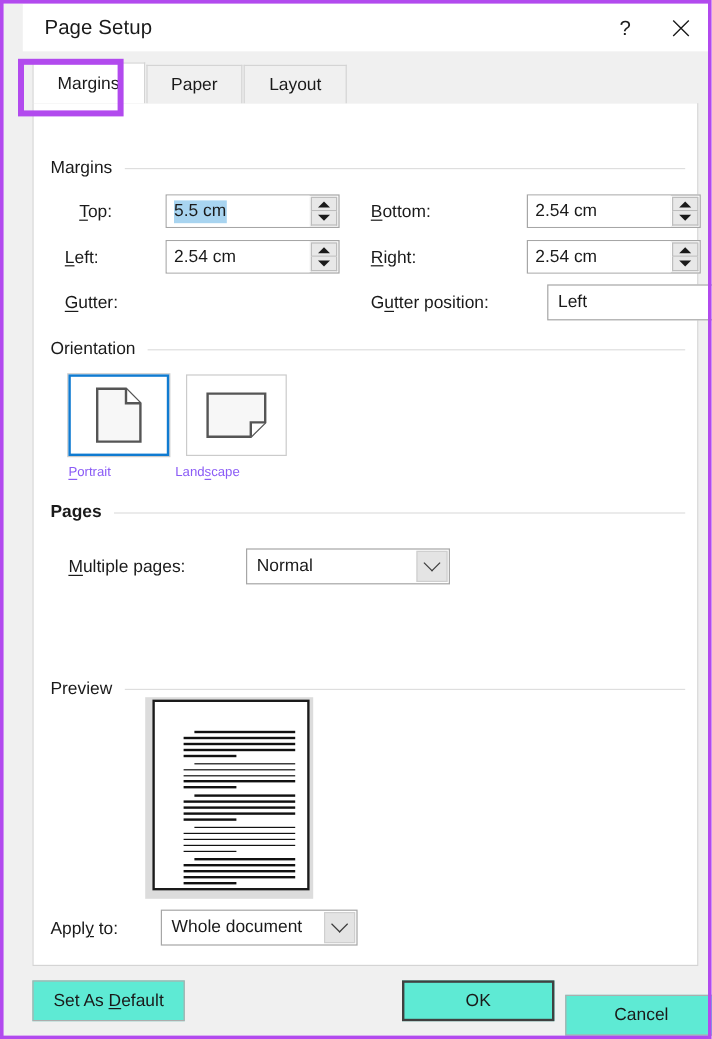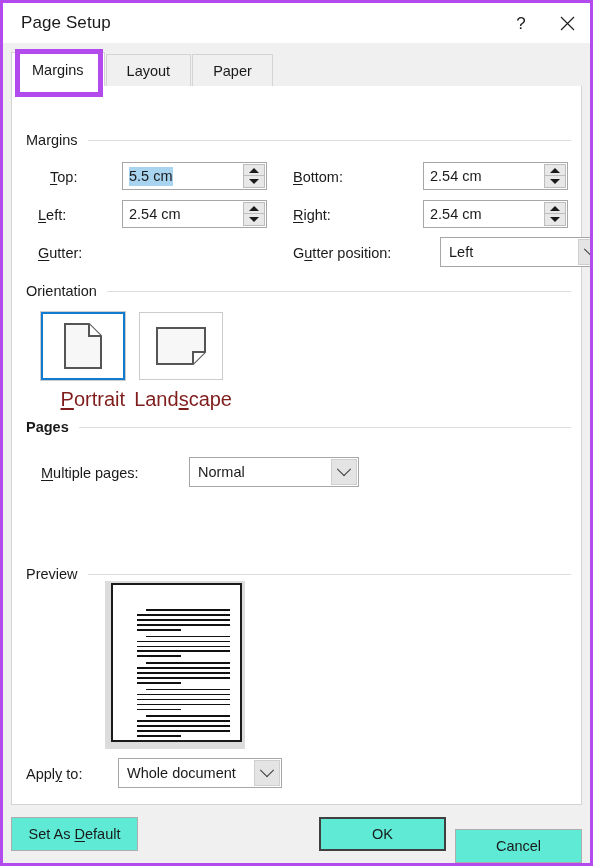--- a/index.html
+++ b/index.html
@@ -29,20 +29,21 @@
   
   .dialog {
     position: absolute;
     left: 3px; top: 3px;
     width: 587px;
     height: 860px;
     box-sizing: border-box;
     background: #f0f0f0;
     display: flex;
     flex-direction: column;
+    padding-left: 16px;
   }
 
   
   .titlebar {
     height: 40px;
     background: #ffffff;
     display: flex;
     align-items: center;
     flex: none;
     position: relative;
@@ -279,23 +280,23 @@
     align-items: center;
     justify-content: center;
     cursor: default;
   }
   .orient-box.selected {
     border: 2px solid #0f7bd1;
     box-shadow: 0 0 0 1px #cbcbcb;
   }
   .orient-caption {
     position: absolute;
-    font-size: 20px;
-    color: #7f1d1d;
-    text-align: right;
+    font-size: 11px;
+    color: #8b5cf6;
+    text-align: left;
   }
 
   
   .preview-shadow {
     position: absolute;
     background: #dcdcdc;
   }
   .preview-page {
     position: absolute;
     background: #ffffff;
@@ -353,24 +354,24 @@
         </svg>
       </div>
     </div>
   </div>
 
   <div class="tabstrip">
     <div class="tab active">
       <span>Margins</span>
     </div>
     <div class="tab">
+      <span>Paper</span>
+    </div>
+    <div class="tab">
       <span>Layout</span>
-    </div>
-    <div class="tab">
-      <span>Paper</span>
     </div>
   </div>
   <div class="tab-annot"></div>
 
   <div class="panel">
 
     <div class="group" style="top:46px;">
       <span class="group-label">Margins</span>
       <span class="group-rule"></span>
     </div>

